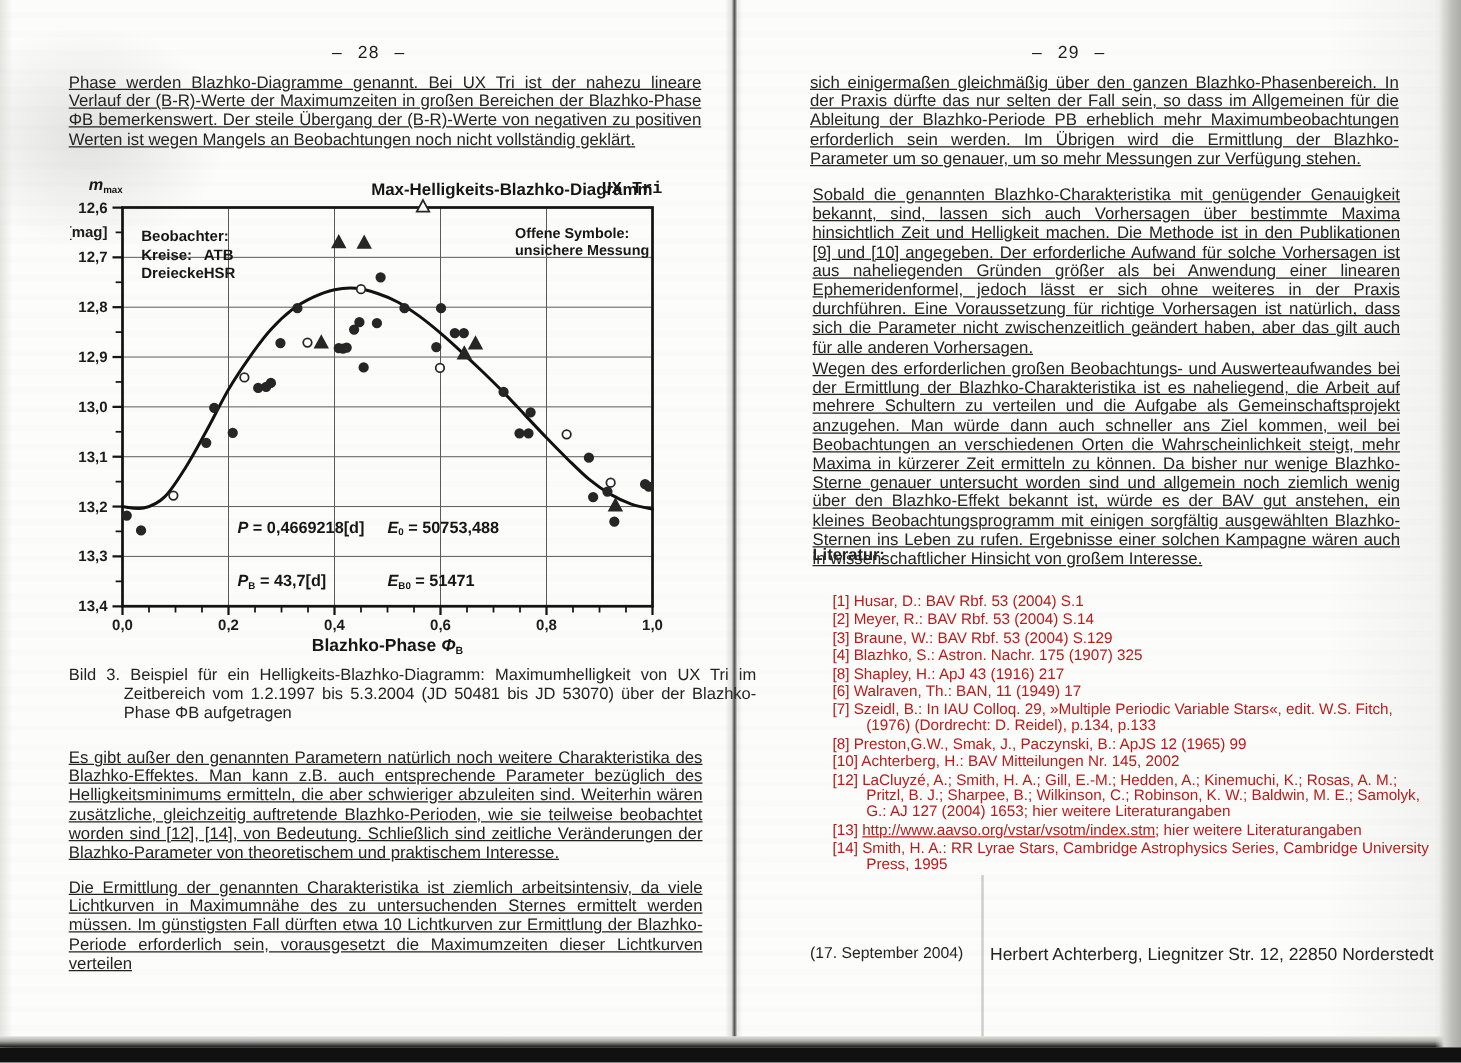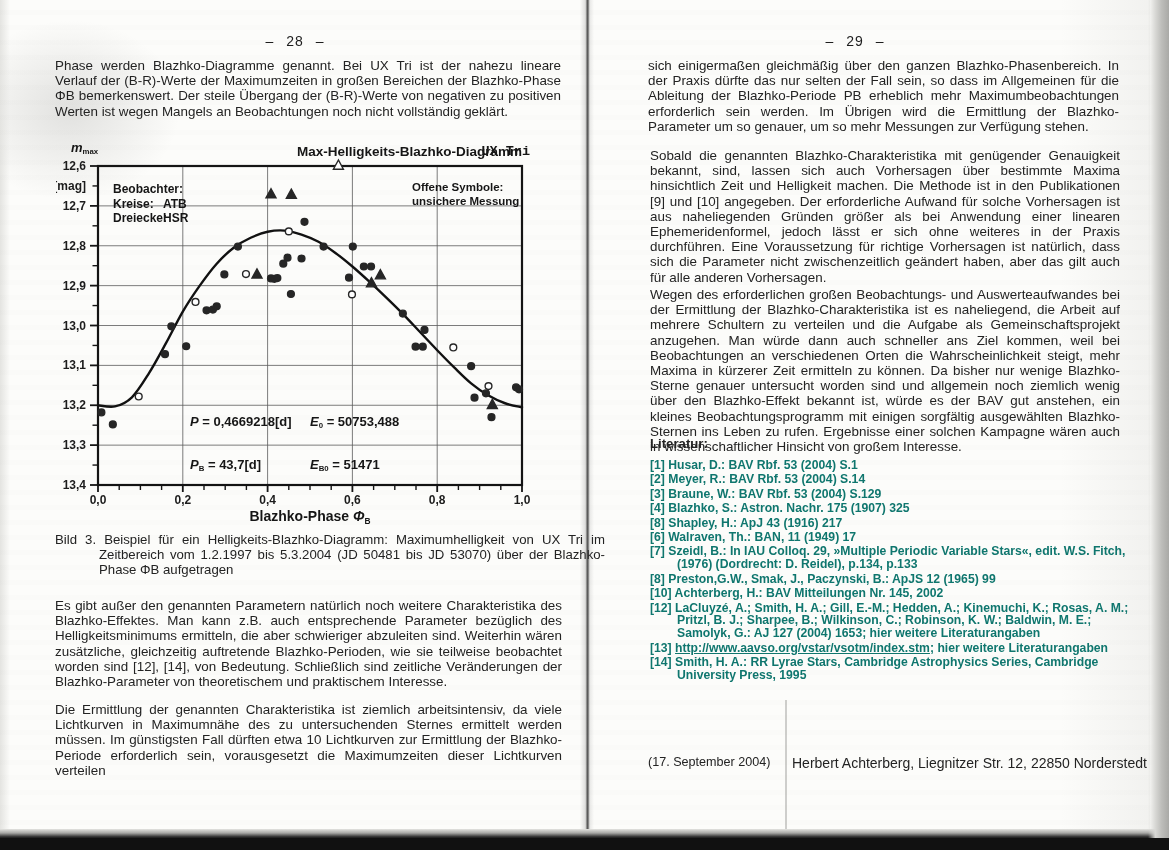--- a/index.html
+++ b/index.html
@@ -1,39 +1,39 @@
 <!DOCTYPE html>
 <html><head>
 <meta charset="utf-8">
 <style>
   html,body{margin:0;padding:0;background:#111;}
   #stage{position:relative;width:1169px;height:838px;overflow:hidden;
          background:#fcfcfa;font-family:"Liberation Sans","DejaVu Sans",sans-serif;color:#232323;}
   .abs{position:absolute;}
-  .body-text{font-size:13.4px;line-height:15.2px;text-align:justify;color:#232323;margin:0;}
+  .body-text{font-size:13.4px;line-height:15.2px;text-align:justify;color:#232323;margin:0;text-decoration:underline;}
   .pageno{font-size:14px;letter-spacing:1px;word-spacing:7px;text-align:center;color:#1d1d1d;}
   
   #chart-wrap{left:56px;top:138px;width:482px;height:404px;}
   #chart-svg{position:absolute;left:0;top:0;}
   .svg-tick-label{font:bold 12px "Liberation Sans","DejaVu Sans",sans-serif;fill:#1c1c1c;}
   .chart-lab{position:absolute;font-weight:bold;color:#161616;white-space:nowrap;}
   .chart-title{left:42px;top:6px;width:424px;text-align:right;font-size:13.5px;}
   .star-name{left:414px;top:6px;width:60px;text-align:right;font-size:13.5px;font-family:Liberation Mono, monospace;}
   .m-max{left:15px;top:2px;font-size:13px;}
   .legend-box{left:57px;top:44px;font-size:12px;line-height:14.5px;}
   .legend-box .lgl{display:inline-block;width:50px;}
   .note-box{left:356px;top:43px;font-size:11.5px;line-height:13.5px;}
   .anno{font-size:13px;}
   .anno i{font-style:italic;}
   sub{font-size:0.6em;vertical-align:-0.3em;letter-spacing:0;}
   .x-axis-label{left:42px;top:370px;width:424px;text-align:center;font-size:14px;}
   
   .caption{font-size:13.2px;line-height:15.2px;text-align:justify;padding-left:44px;text-indent:-44px;}
   .lit-head{font-size:13.2px;font-weight:bold;}
-  .refs{list-style:none;margin:0;padding:0;font-size:12.2px;line-height:12.9px;color:#0f766e;font-weight:bold;}
+  .refs{list-style:none;margin:16px;padding:0;font-size:12.2px;line-height:12.9px;color:#b91c1c;}
   .refs li{padding-left:27px;text-indent:-27px;margin:0 0 1.5px 0;}
   .ref-link{text-decoration:underline;}
   
   .fold{left:580px;top:0;width:14px;height:833px;
         background:linear-gradient(90deg,rgba(80,80,80,0) 0%,rgba(90,90,90,.18) 38%,rgba(40,40,40,.75) 52%,rgba(40,40,40,.78) 56%,rgba(120,120,120,.15) 70%,rgba(120,120,120,0) 100%);}
   .bottom-band{left:0;top:829px;width:1169px;height:21px;
         background:linear-gradient(180deg,#e3e3e0 0px,#a8a8a5 4px,#2a2a2a 8px,#0b0b0b 11px,#0b0b0b 21px);}
   .right-band{left:1148px;top:0;width:21px;height:850px;
         background:linear-gradient(90deg,rgba(250,250,248,0) 0%,#d8d8d5 35%,#bdbdba 65%,#a9a9a6 100%);}
   .corner-smudge{left:-40px;top:20px;width:220px;height:180px;

